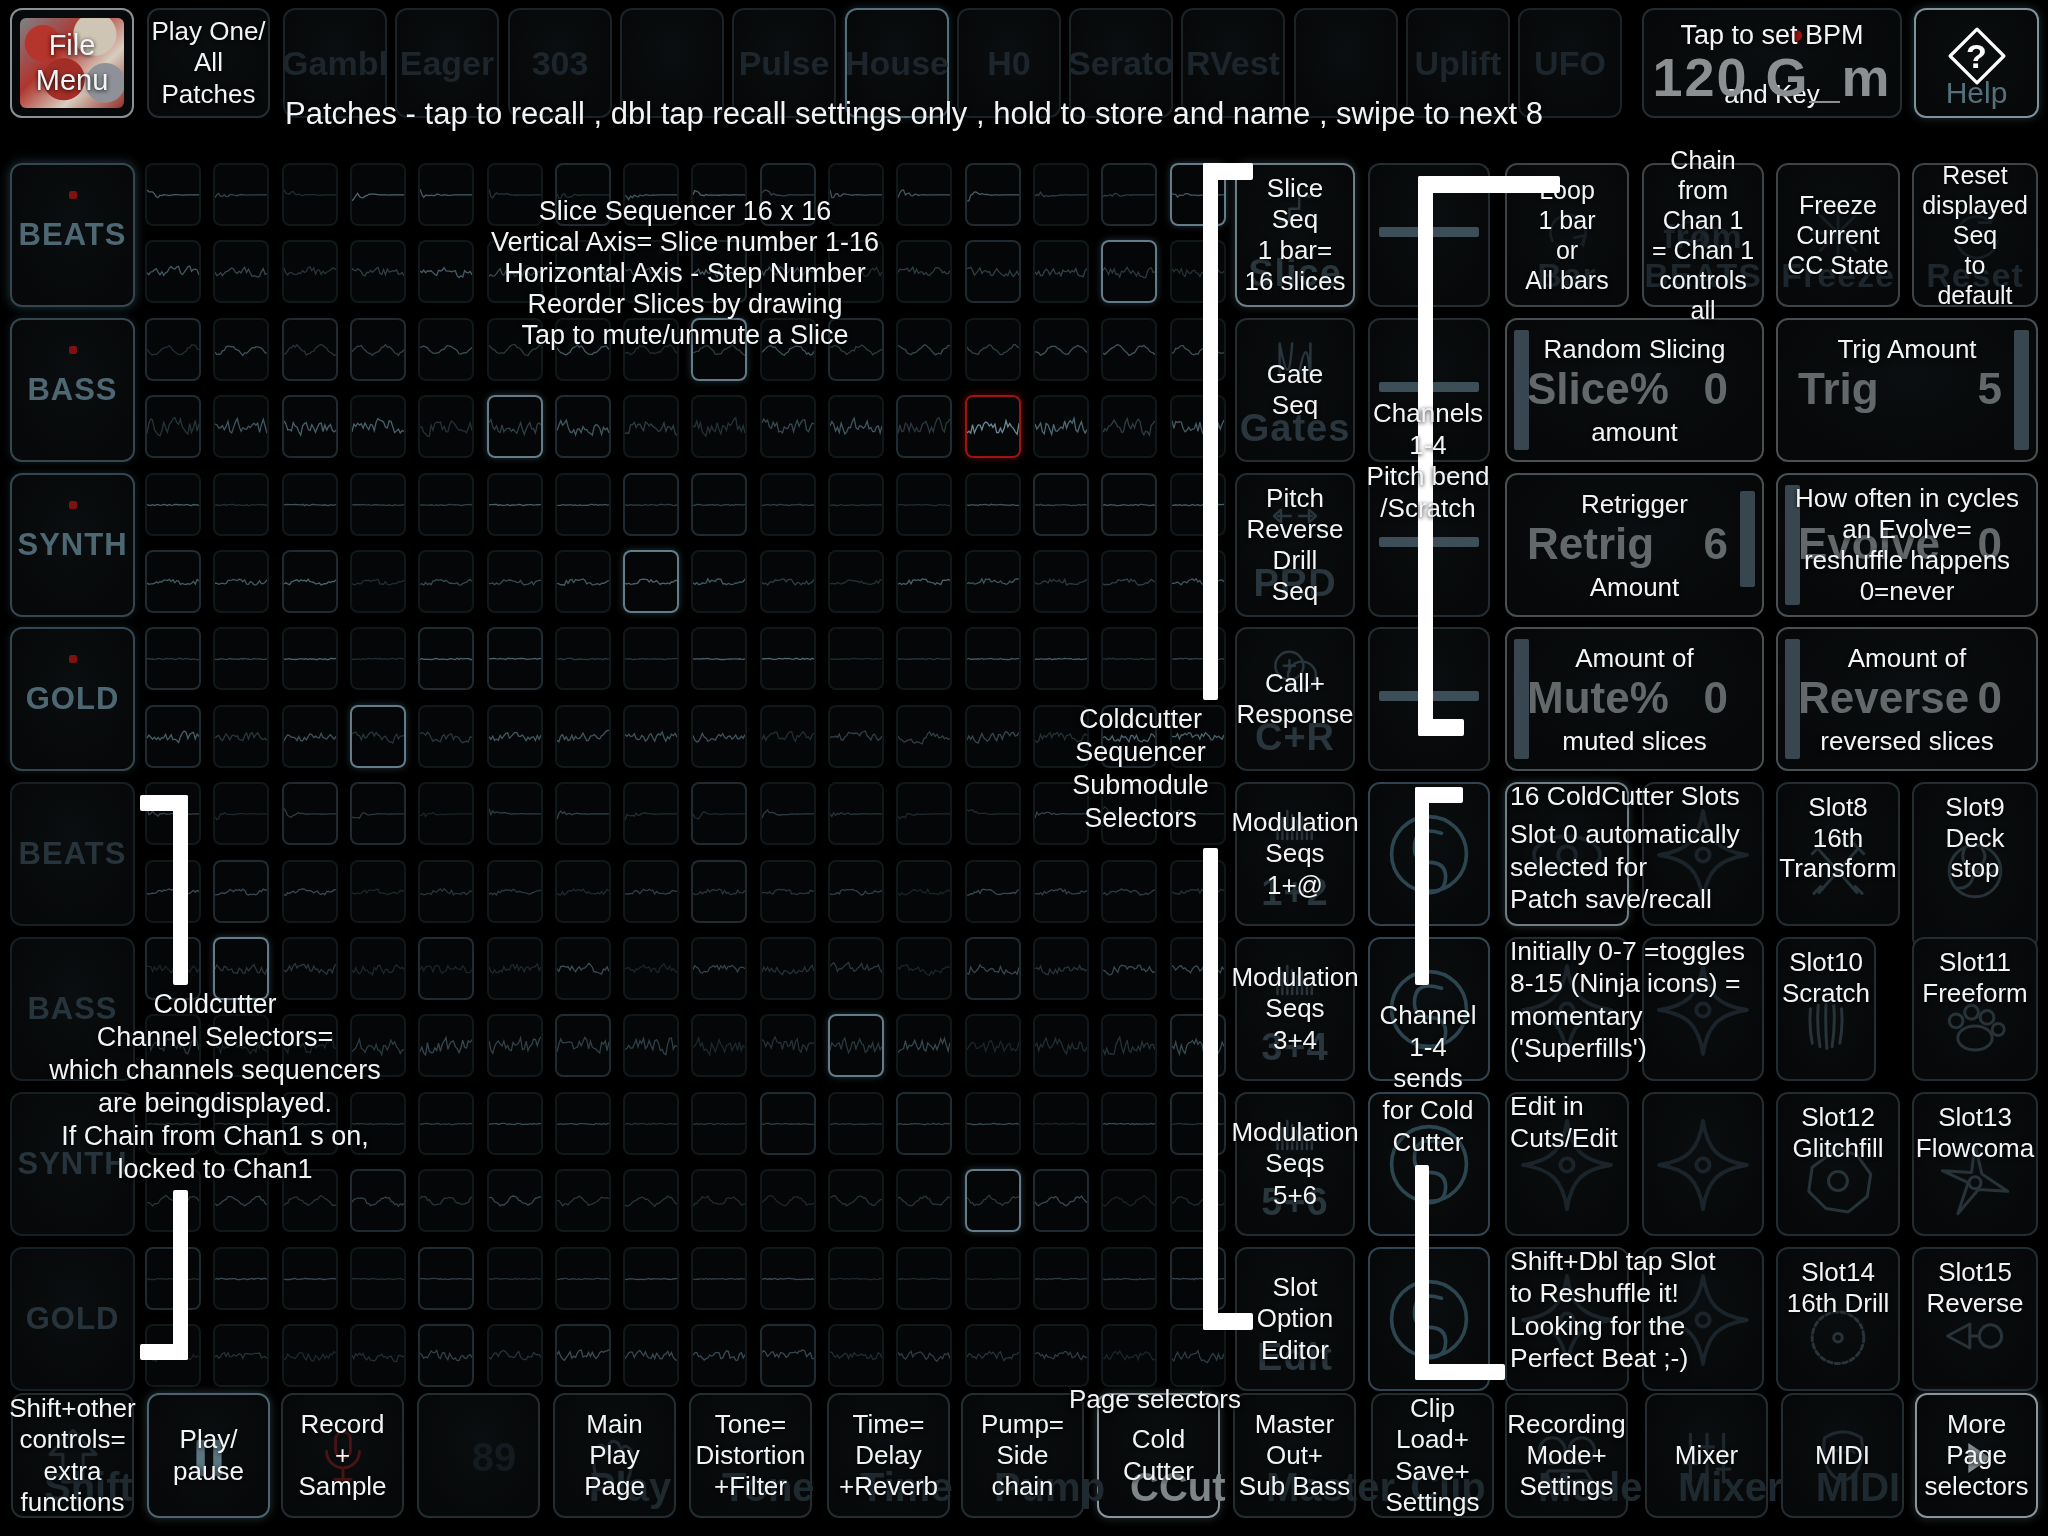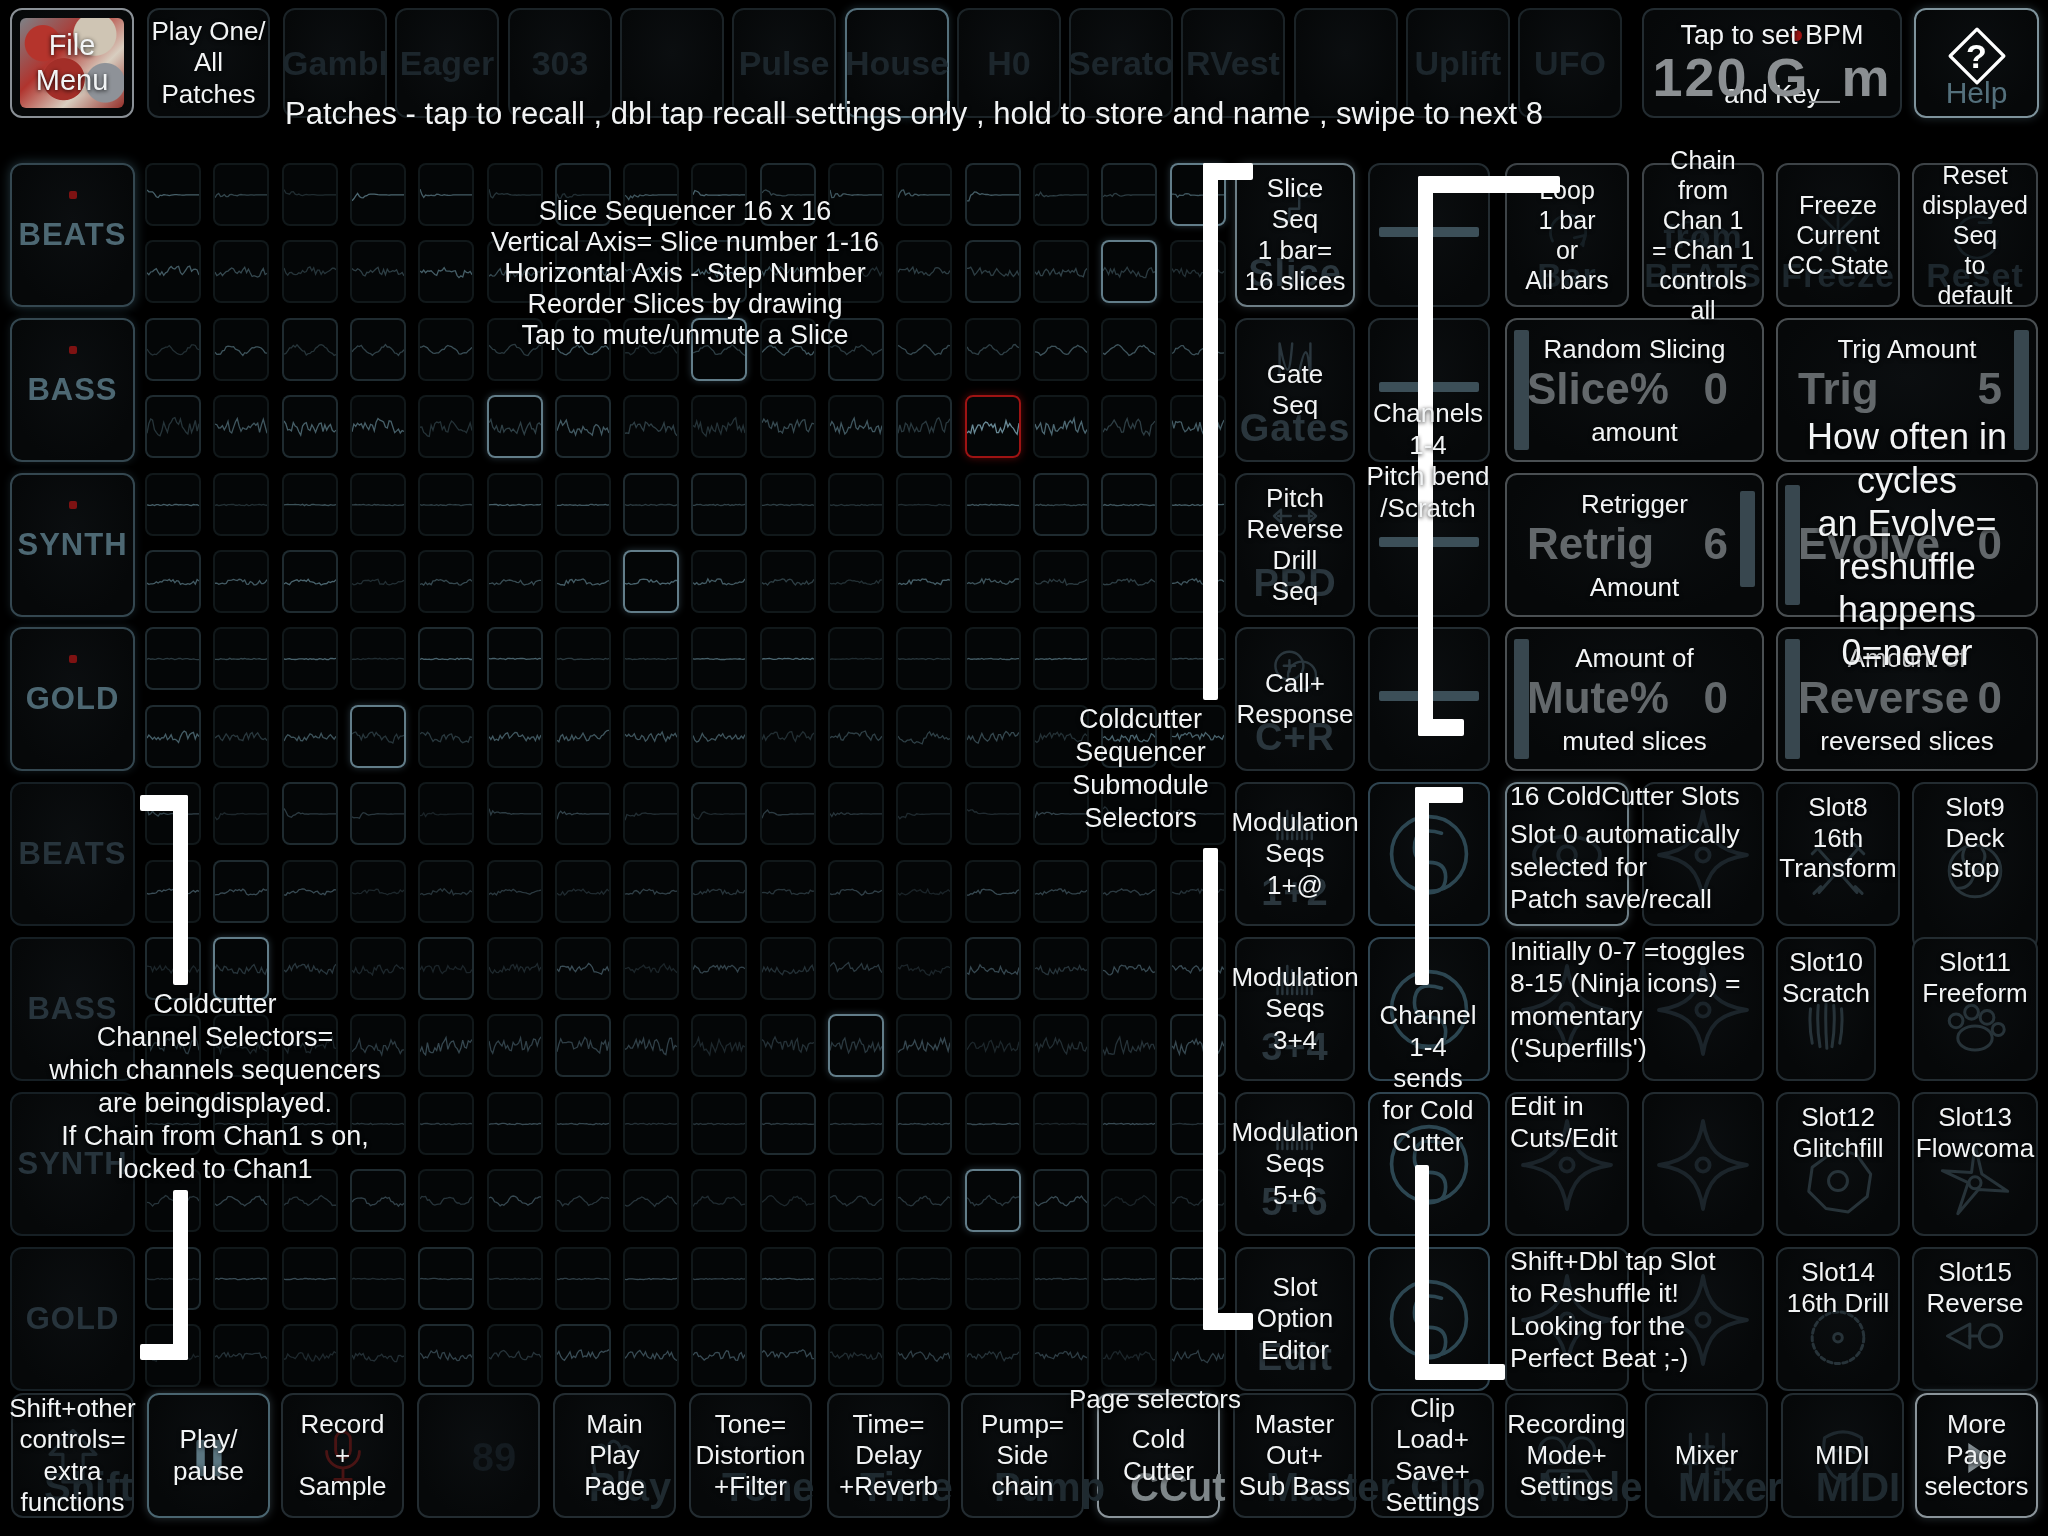--- a/index.html
+++ b/index.html
@@ -1346,21 +1346,21 @@
         <span>6</span>
       </div>
       <div class="wtop">Retrigger</div>
       <div class="wbot">Amount</div>
     </div><div class="box" style="left: 1776px; top: 473px; width: 262px; height: 144px; border-color: rgb(74, 79, 82);">
       <div class="vslider" style="left: 7px; top: 10px; bottom: 10px;"></div>
       <div class="grow">
         <span>Evolve</span>
         <span>0</span>
       </div>
-      <div class="ovl" style="font-size: 36px; z-index: 4;">
+      <div class="ovl" style="font-size: 26px; z-index: 4;">
         <div>How often in cycles</div>
         <div>an Evolve=</div>
         <div>reshuffle happens</div>
         <div>0=never</div>
       </div>
     </div><div class="box" style="left: 1505px; top: 627px; width: 259px; height: 144px; border-color: rgb(74, 79, 82);">
       <div class="vslider" style="left: 7px; top: 10px; bottom: 10px;"></div>
       <div class="grow">
         <span>Mute%</span>
         <span>0</span>

